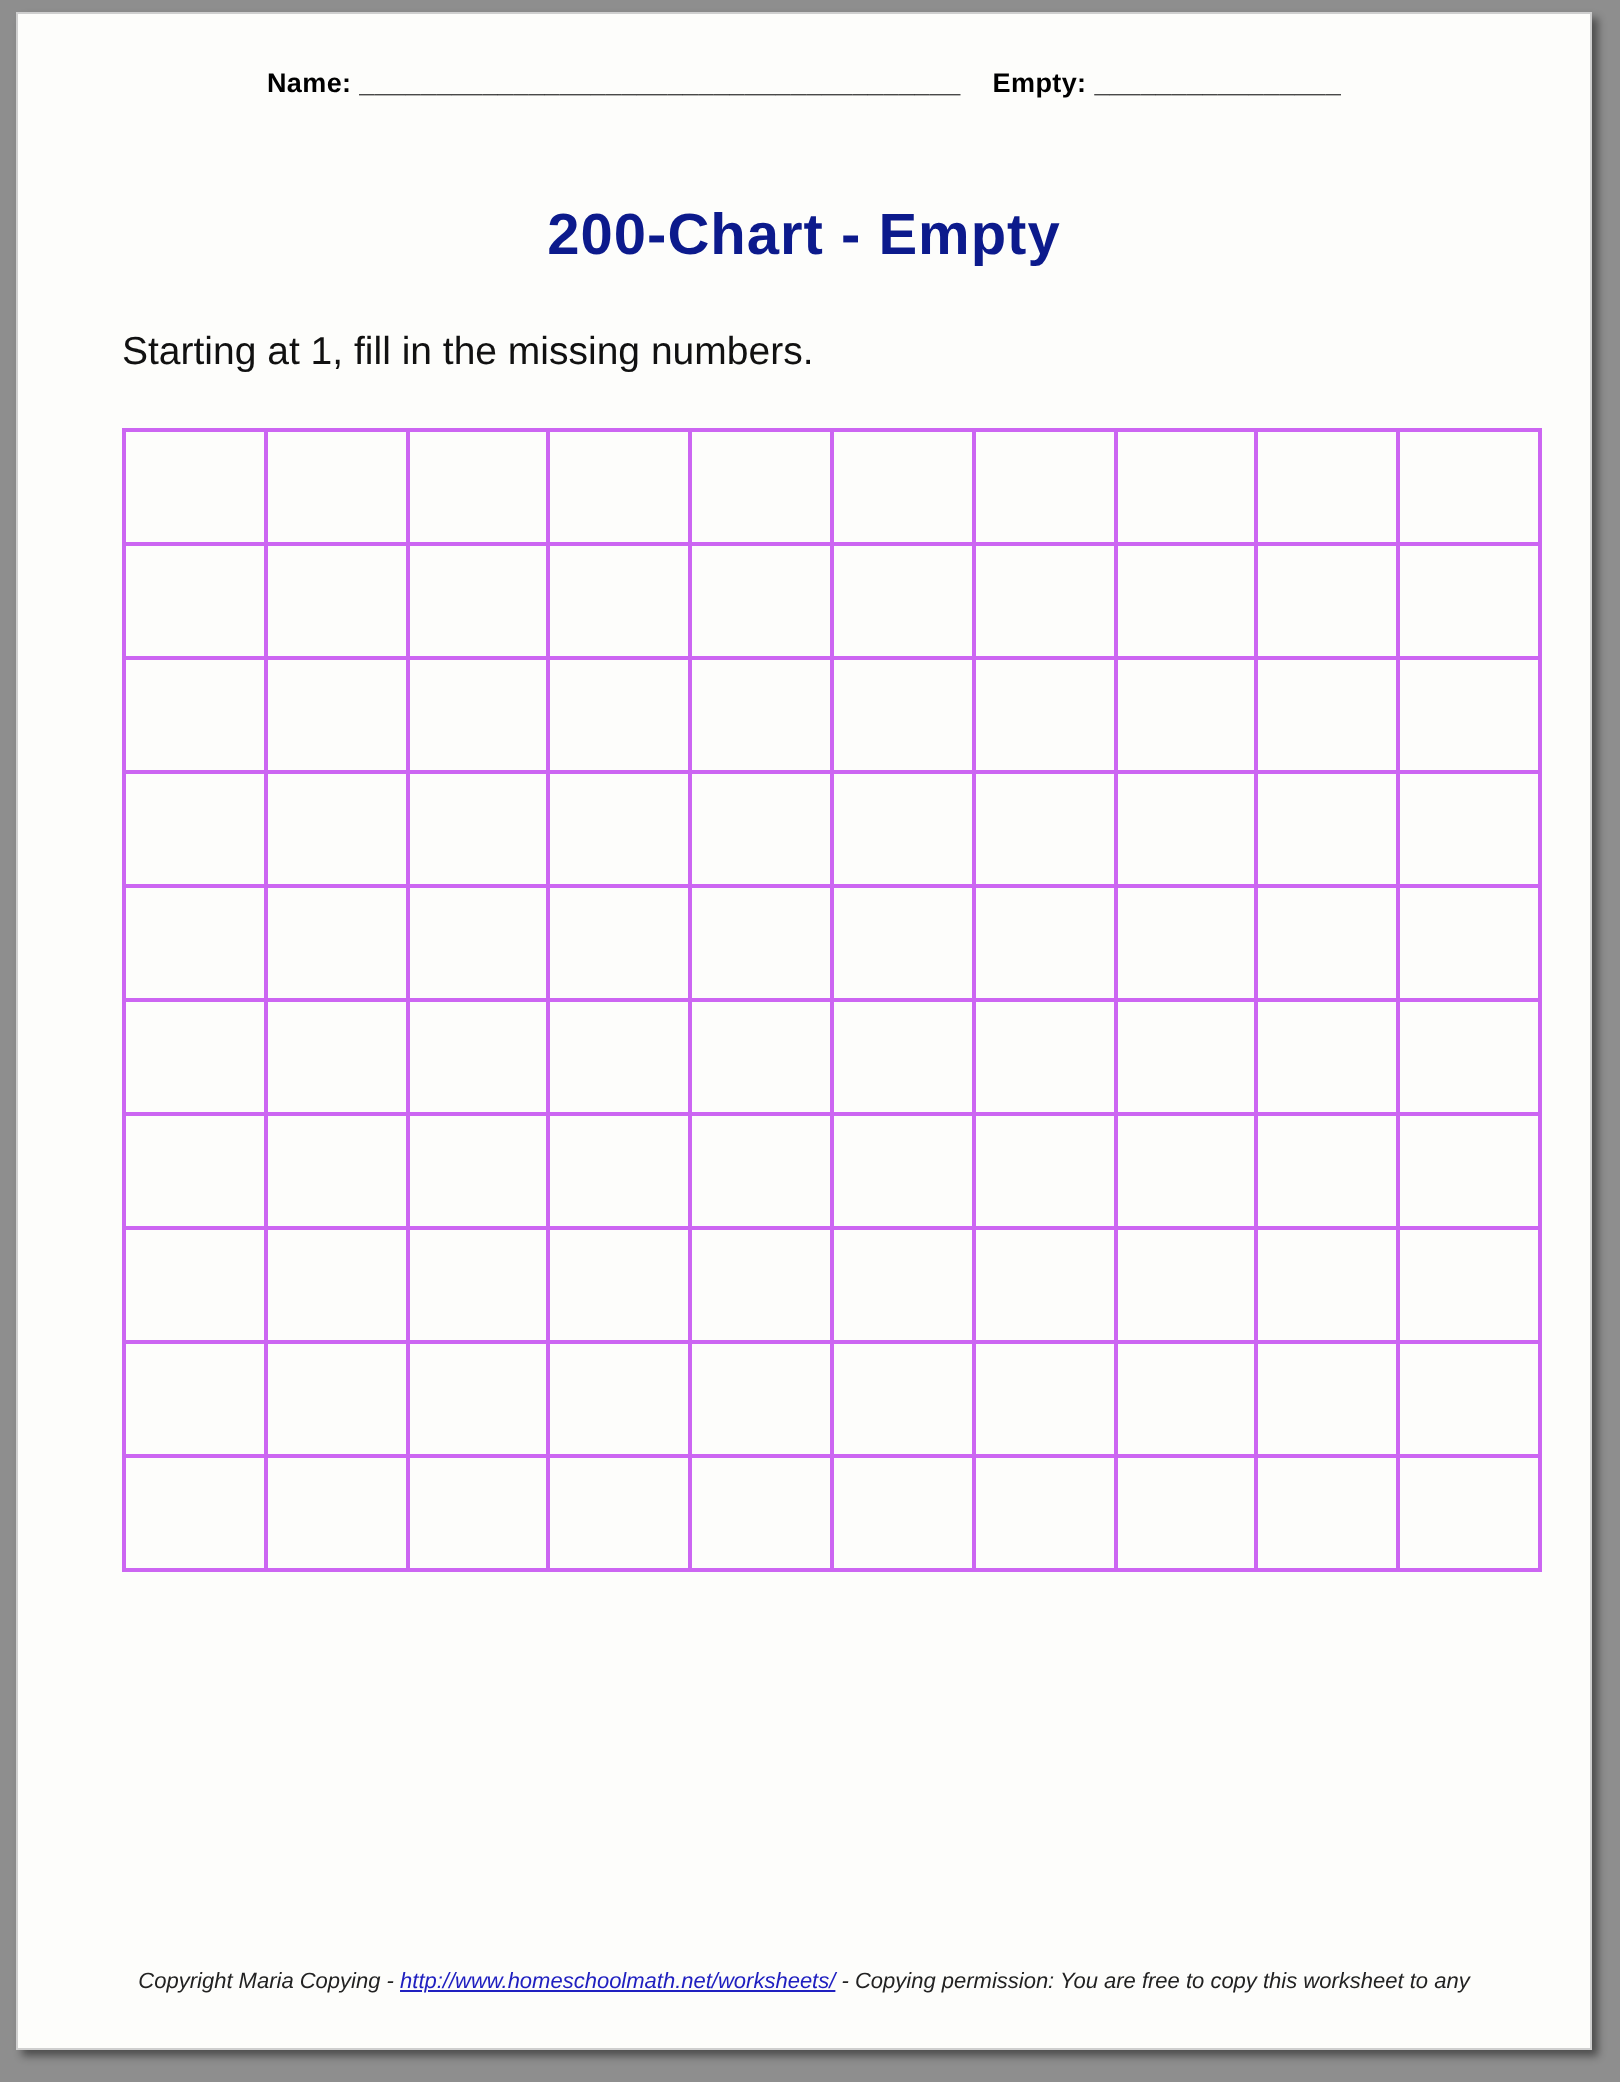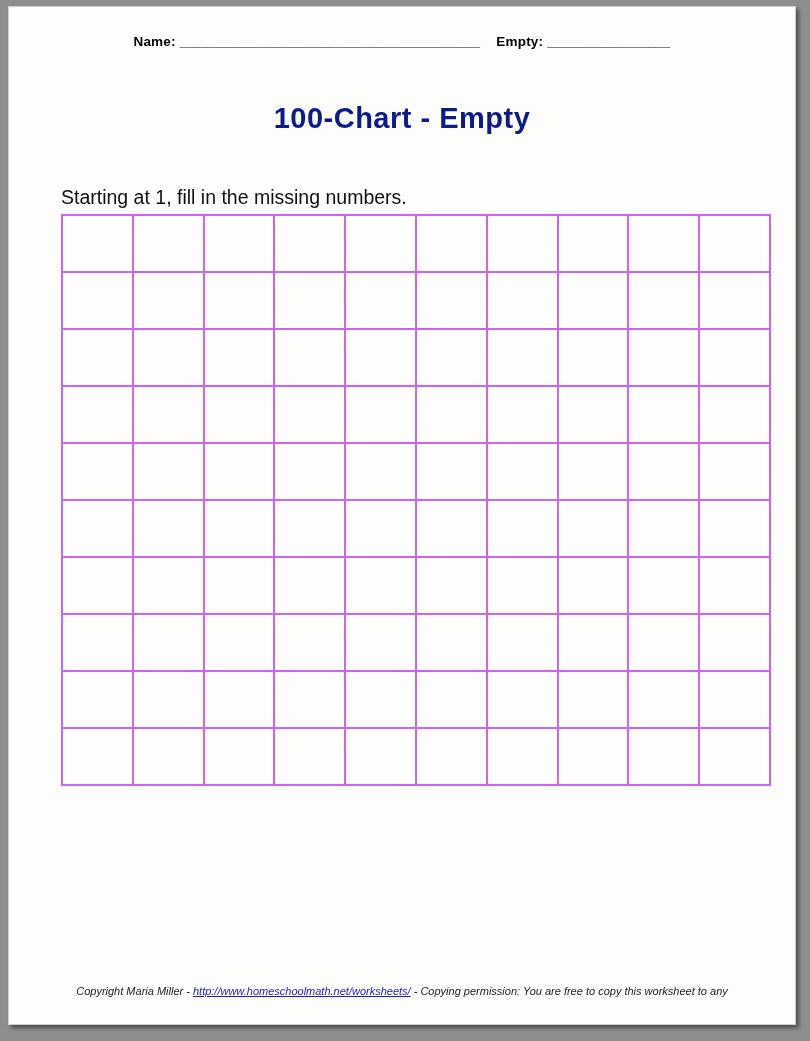--- a/index.html
+++ b/index.html
@@ -52,21 +52,20 @@
     font-size: 29px;
     font-weight: bold;
     letter-spacing: 0.5px;
   }
   .instructions {
     position: absolute;
     top: 158px;
     left: 52px;
     font-size: 19.5px;
     color: #111;
-    margin-top: 21px;
   }
 
   .grid {
     position: absolute;
     left: 52px;
     top: 207px;
     width: 688px;
     border-collapse: collapse;
     table-layout: fixed;
   }
@@ -101,21 +100,21 @@
 </head>
 <body>
 
 <div class="page-wrap">
   <div class="sheet">
 
     <div class="name-date-row">
       <span>Name: _______________________________________</span><span class="nd-gap"></span><span>Empty: ________________</span>
     </div>
 
-    <div class="worksheet-title">100-Chart  -  Empty</div>
+    <div class="worksheet-title">200-Chart  -  Empty</div>
 
     <div class="instructions">Starting at 1, fill in the missing numbers.</div>
 
     <table class="grid">
       <tbody>
         <tr>
           <td></td>
           <td></td>
           <td></td>
           <td></td>
@@ -231,17 +230,17 @@
           <td></td>
           <td></td>
           <td></td>
           <td></td>
           <td></td>
         </tr>
       </tbody>
     </table>
 
     <div class="footer">
-      <span class="footer-line"><span>Copyright Maria Miller - </span><a href="#">http://www.homeschoolmath.net/worksheets/</a><span> - Copying permission: You are free to copy this worksheet to any</span></span>
+      <span class="footer-line"><span>Copyright Maria Copying - </span><a href="#">http://www.homeschoolmath.net/worksheets/</a><span> - Copying permission: You are free to copy this worksheet to any</span></span>
     </div>
 
   </div>
 </div>
 
 </body></html>

